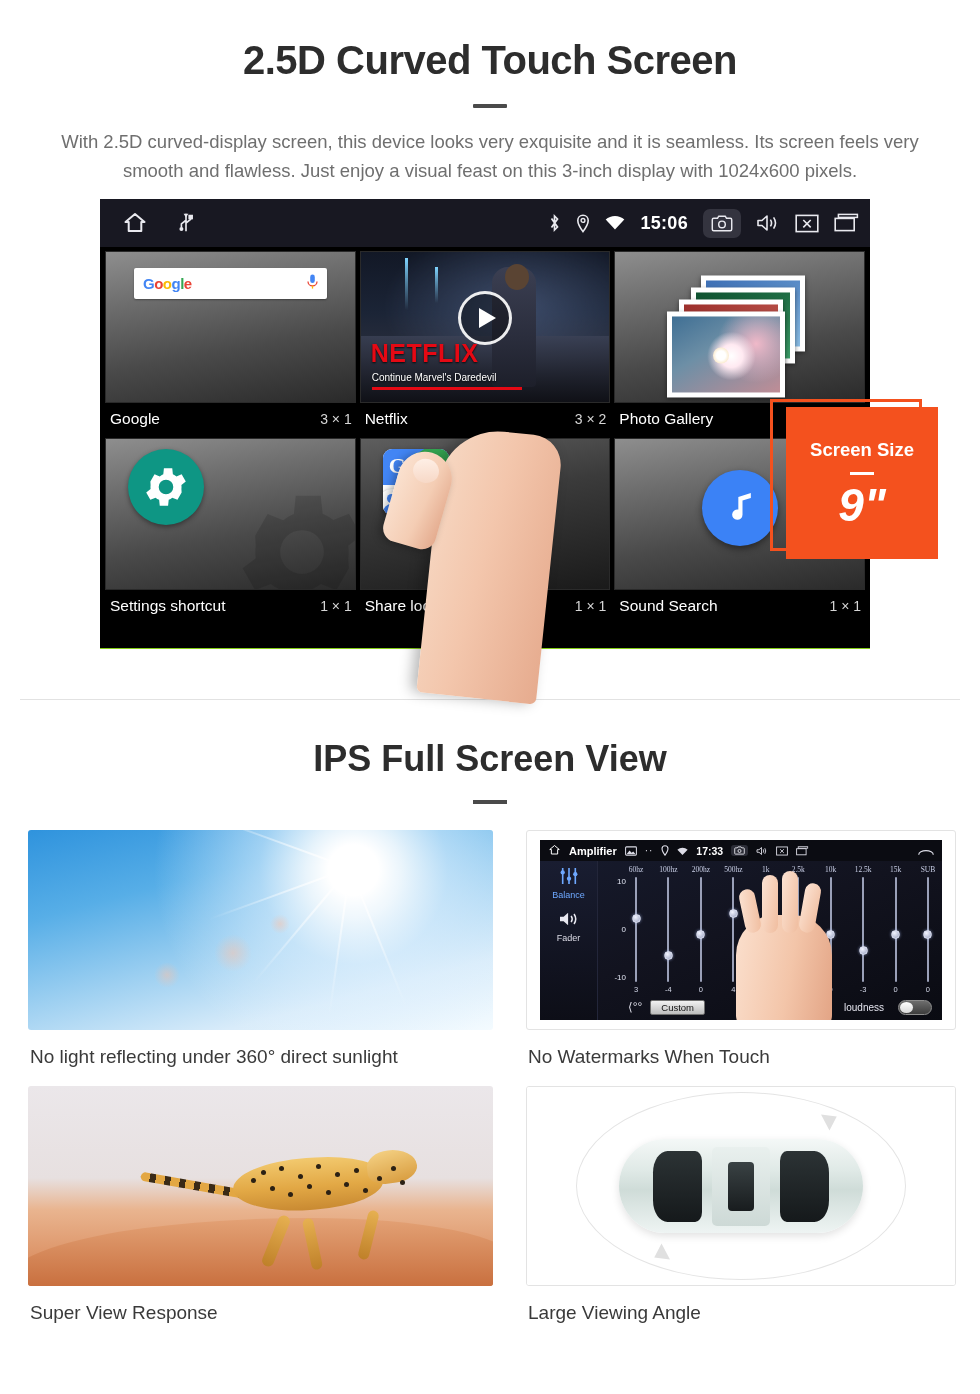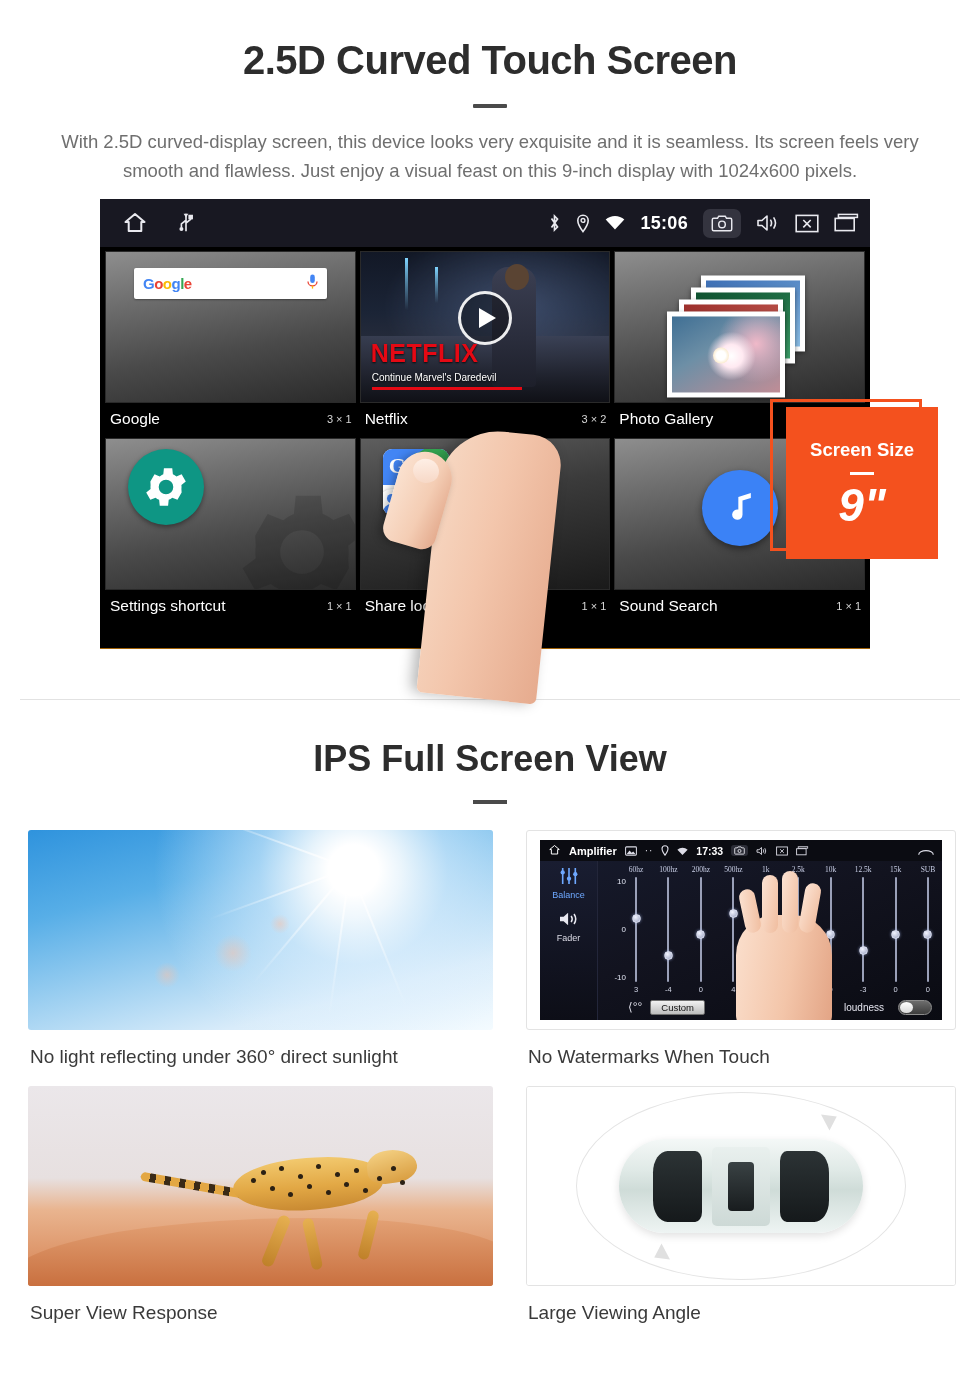--- a/index.html
+++ b/index.html
@@ -39,21 +39,21 @@
   .device-wrap {
     position: relative;
     width: 980px;
     height: 500px;
     margin-top: 14px;
   }
   .device {
     position: absolute;
     left: 100px; top: 0;
     width: 770px; height: 450px;
-    background: #a16207;
+    background: #84cc16;
     overflow: hidden;
   }
   .statusbar {
     height: 48px;
     background: #181822;
     display: flex;
     align-items: center;
     padding: 0 10px 0 22px;
     color: #e9e9ef;
   }
@@ -73,21 +73,21 @@
     height: 152px;
     background: linear-gradient(170deg,#8e8e8e 0%, #6e6e6e 28%, #4a4a4a 62%, #2a2a2a 100%);
     position: relative; overflow: hidden;
     border: 1px solid #2a2a2a;
   }
   .wlabel {
     display: flex; align-items: center; justify-content: space-between;
     padding: 7px 4px 7px 5px;
     color: #fff; font-size: 15.5px;
   }
-  .wlabel .size { color: #d6d6d6; font-size: 11px; }
+  .wlabel .size { color: #d6d6d6; font-size: 14px; }
 
   
   .g-search {
     position: absolute; left: 28px; top: 16px; right: 28px; height: 31px;
     background: #fff; border-radius: 2px;
     display: flex; align-items: center; justify-content: space-between;
     padding: 0 9px;
     box-shadow: 0 1px 2px rgba(0,0,0,.35);
   }
   .g-logo { font-size: 15px; font-weight: bold; letter-spacing: -0.5px; }
@@ -444,21 +444,21 @@
     background: linear-gradient(180deg,#3a4244,#181c1e); border-radius: 4px;
   }
 </style>
 </head>
 <body>
 
 <div class="section-one">
 
   <div class="headline">2.5D Curved Touch Screen</div>
   <div class="rule"></div>
-  <div class="subcopy">With 2.5D curved-display screen, this device looks very exquisite and it is seamless. Its screen feels very smooth and flawless. Just enjoy a visual feast on this 9-inch display with 1024x600 pixels.</div>
+  <div class="subcopy">With 2.5D curved-display screen, this device looks very exquisite and it is seamless. Its screen feels very smooth and flawless. Just enjoy a visual feast on this 3-inch display with 1024x600 pixels.</div>
 
   <div class="device-wrap">
 
     <div class="device">
 
       <div class="statusbar">
         <div class="sb-left">
           <span class="sb-ico">
             <svg width="26" height="24" viewBox="0 0 24 24">
                 <path d="M12 3 2.5 11h3.2v9h12.6v-9h3.2L12 3Z" fill="none" stroke="#e9e9ef" stroke-width="2" stroke-linejoin="round"></path>

